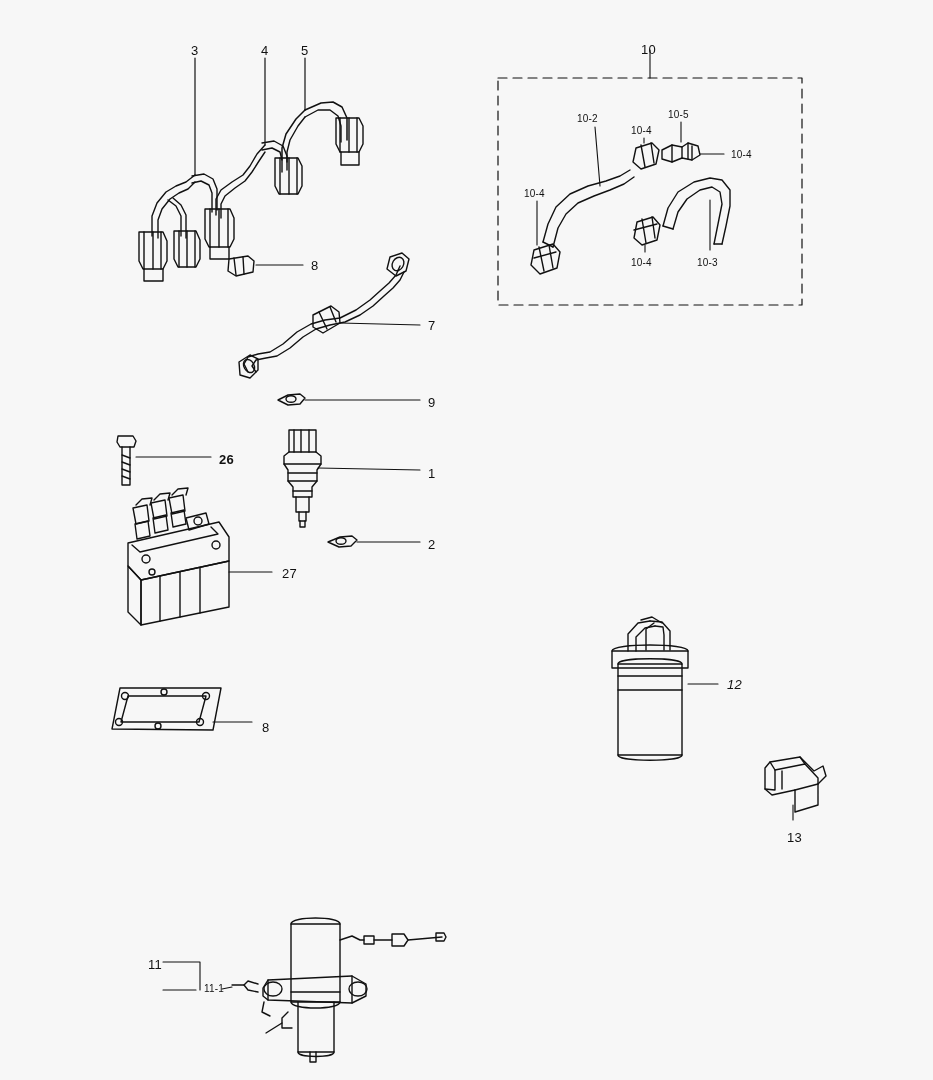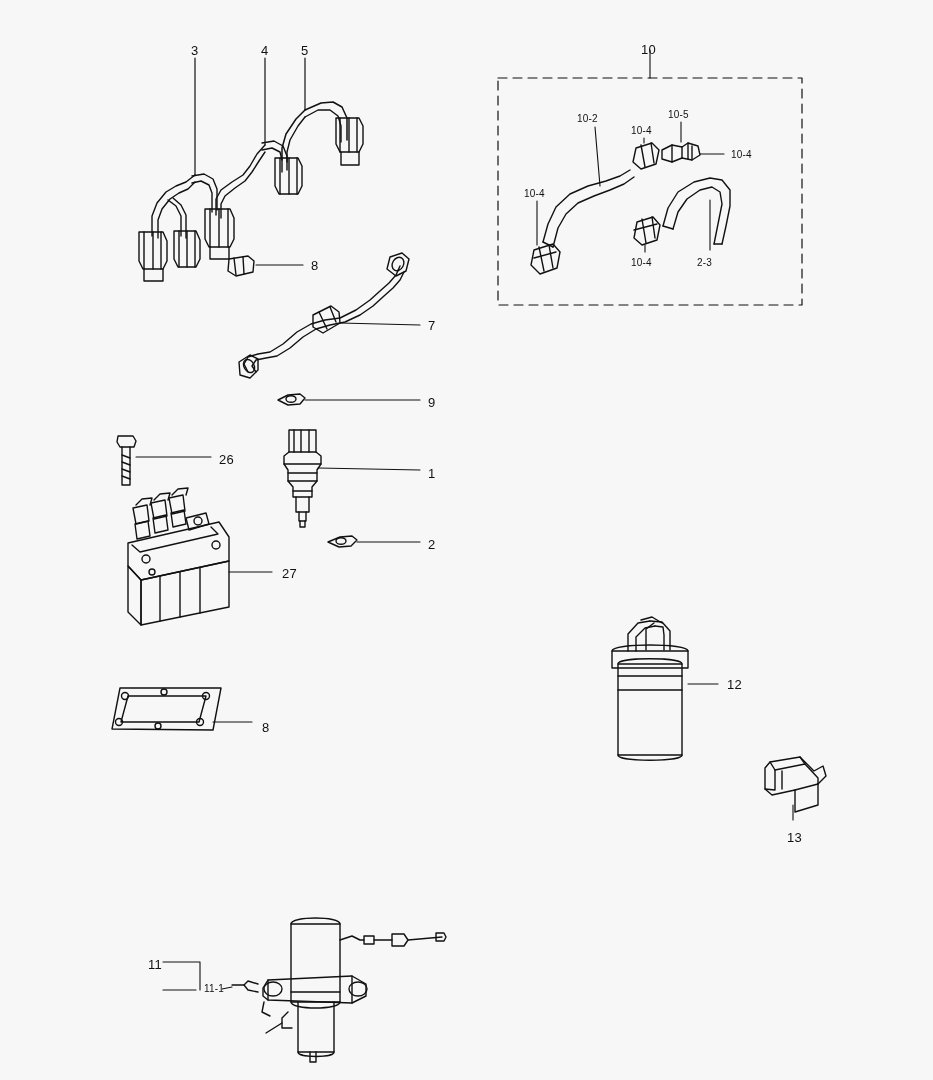--- a/index.html
+++ b/index.html
@@ -294,27 +294,27 @@
   <div class="callout" style="left:191px; top:44px;">3</div>
   <div class="callout" style="left:261px; top:44px;">4</div>
   <div class="callout" style="left:301px; top:44px;">5</div>
   <div class="callout" style="left:641px; top:36px;margin-top:7px;">10</div>
   <div class="callout small" style="left:577px; top:114px;">10-2</div>
   <div class="callout small" style="left:631px; top:126px;">10-4</div>
   <div class="callout small" style="left:668px; top:110px;">10-5</div>
   <div class="callout small" style="left:731px; top:150px;">10-4</div>
   <div class="callout small" style="left:524px; top:189px;">10-4</div>
   <div class="callout small" style="left:631px; top:258px;">10-4</div>
-  <div class="callout small" style="left:697px; top:258px;">2-3</div>
+  <div class="callout small" style="left:697px; top:258px;">10-3</div>
   <div class="callout" style="left:311px; top:259px;">8</div>
   <div class="callout" style="left:428px; top:319px;">7</div>
   <div class="callout" style="left:428px; top:396px;">9</div>
-  <div class="callout" style="left:219px; top:453px;">26</div>
+  <div class="callout" style="left:219px; top:453px;font-weight:bold;">26</div>
   <div class="callout" style="left:428px; top:467px;">1</div>
   <div class="callout" style="left:428px; top:538px;">2</div>
   <div class="callout" style="left:282px; top:567px;">27</div>
-  <div class="callout" style="left:727px; top:678px;">12</div>
+  <div class="callout" style="left:727px; top:678px;font-style:italic;">12</div>
   <div class="callout" style="left:262px; top:721px;">8</div>
   <div class="callout" style="left:787px; top:831px;">13</div>
   <div class="callout" style="left:148px; top:958px;text-align:right;">11</div>
   <div class="callout small" style="left:204px; top:984px;">11-1</div>
 
 </div>
 
 </body></html>

